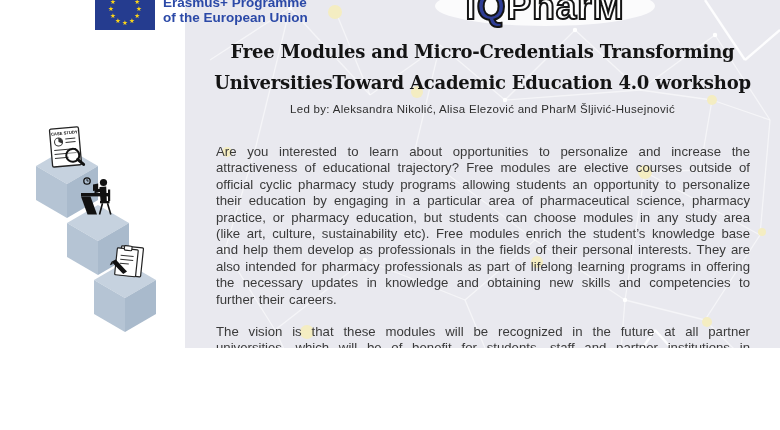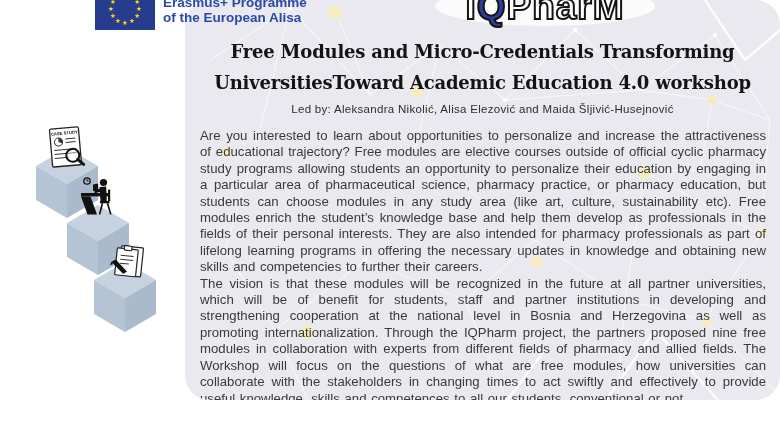--- a/index.html
+++ b/index.html
@@ -4,22 +4,22 @@
 <style>
   html, body { margin:0; padding:0; }
   body {
     width:780px; height:430px; position:relative; overflow:hidden;
     background:#ffffff;
     font-family:"Liberation Sans", sans-serif;
   }
 
   
   .panel {
-    position:absolute; left:185px; top:0; width:595px; height:400px;
-    background:#e9e9ef; overflow:hidden;border-radius:25px;
+    position:absolute; left:185px; top:0; width:595px; height:348px;
+    background:#e9e9ef; overflow:hidden;
   }
   .net { position:absolute; left:0; top:0; }
 
   
   .iq-logo {
     position:absolute; left:160px; top:-12px; width:400px;
     text-align:center; white-space:nowrap;
     font-family:"Liberation Sans", sans-serif;
     font-weight:bold; font-size:37px; line-height:38px; letter-spacing:1px;
     color:#ffffff;
@@ -41,21 +41,21 @@
     position:absolute; left:0; top:103px; width:595px; text-align:center;
     font-size:11.5px; letter-spacing:0.3px; color:#2e2e2e;
   }
 
   
   .bodytext {
     position:absolute; left:15px; top:128px; width:566px;
     font-size:13.2px; line-height:16.4px; text-align:justify;
     color:#3a3a3a; word-spacing:1px;
   }
-  .bodytext p { margin:0; }
+  .bodytext p { margin:16px; }
 
   
   .eu { position:absolute; left:95px; top:-14px; width:260px; height:60px; }
   .eu-flag { position:absolute; left:0; top:0; }
   .eu-text {
     position:absolute; left:68px; top:9px; white-space:nowrap;
     font-size:13.5px; line-height:15px; font-weight:bold; color:#2b49a7;
   }
   .star { font-family:"DejaVu Sans",sans-serif; }
 
@@ -137,21 +137,21 @@
     <rect x="0" y="426" width="595" height="4" fill="#dfe0e8"></rect>
   </svg>
 
   <div class="iq-logo"><span>I</span><span class="q">Q</span><span>PharM</span></div>
 
   <div class="title">
     <div>Free Modules and Micro-Credentials Transforming</div>
     <div>UniversitiesToward Academic Education 4.0 workshop</div>
   </div>
 
-  <div class="ledby">Led by: Aleksandra Nikolić, Alisa Elezović and Maida Šljivić-Husejnović</div>
+  <div class="ledby">Led by: Aleksandra Nikolić, Alisa Elezović and PharM Šljivić-Husejnović</div>
 
   <div class="bodytext">
     <p>Are you interested to learn about opportunities to personalize and increase the attractiveness of educational trajectory? Free modules are elective courses outside of official cyclic pharmacy study programs allowing students an opportunity to personalize their education by engaging in a particular area of pharmaceutical science, pharmacy practice, or pharmacy education, but students can choose modules in any study area (like art, culture, sustainability etc). Free modules enrich the student’s knowledge base and help them develop as professionals in the fields of their personal interests. They are also intended for pharmacy professionals as part of lifelong learning programs in offering the necessary updates in knowledge and obtaining new skills and competencies to further their careers.</p>
     <p>The vision is that these modules will be recognized in the future at all partner universities, which will be of benefit for students, staff and partner institutions in developing and strengthening cooperation at the national level in Bosnia and Herzegovina as well as promoting internationalization. Through the IQPharm project, the partners proposed nine free modules in collaboration with experts from different fields of pharmacy and allied fields. The Workshop will focus on the questions of what are free modules, how universities can collaborate with the stakeholders in changing times to act swiftly and effectively to provide useful knowledge, skills and competences to all our students, conventional or not.</p>
   </div>
 </div>
 
 <div class="eu">
   <svg class="eu-flag" width="60" height="44" viewBox="0 0 60 44">
     <rect x="0" y="0" width="60" height="44" fill="#253c8f"></rect>
@@ -165,21 +165,21 @@
       <text x="30" y="39.2">★</text>
       <text x="23" y="37.3">★</text>
       <text x="17.9" y="32.2">★</text>
       <text x="16" y="25.2">★</text>
       <text x="17.9" y="18.2">★</text>
       <text x="23" y="13.1">★</text>
     </g>
   </svg>
   <div class="eu-text">
     <div>Erasmus+ Programme</div>
-    <div>of the European Alisa</div>
+    <div>of the European Union</div>
   </div>
 </div>
 
 <svg class="cubes" width="170" height="300" viewBox="0 0 170 300">
 
   <g>
     <path d="M57,26 L88,44 L57,62 L26,44 Z" fill="#c6d2df"></path>
     <path d="M26,44 L57,62 L57,96 L26,78 Z" fill="#b5c4d4"></path>
     <path d="M88,44 L57,62 L57,96 L88,78 Z" fill="#a9bacc"></path>
   </g>

